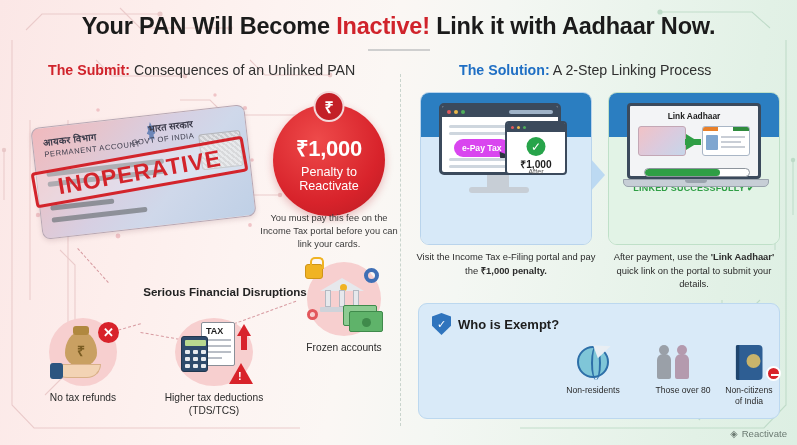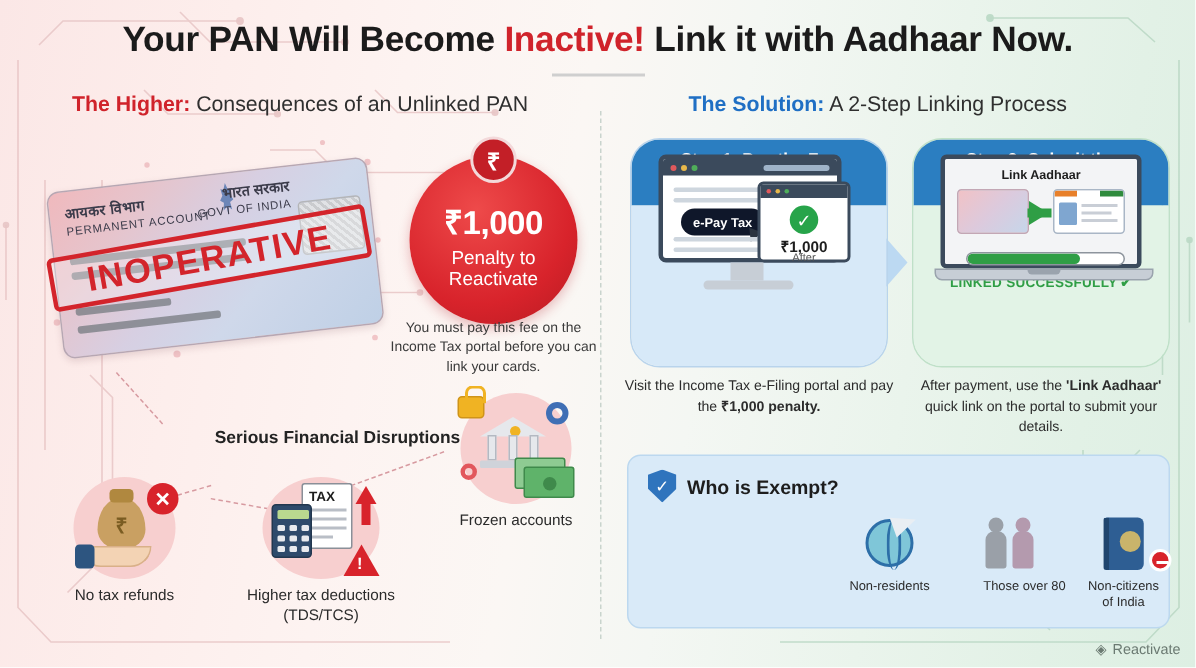--- a/index.html
+++ b/index.html
@@ -149,21 +149,21 @@
   .lock:before{content:"";position:absolute;left:4px;top:-8px;width:10px;height:10px;border:2.5px solid #f0b323;border-bottom:none;border-radius:5px 5px 0 0;}
   .gear{position:absolute;width:15px;height:15px;border-radius:50%;border:4px solid #3f6fb5;}
   .gear.r{border-color:#e2575c;}
   .cash{position:absolute;right:-2px;bottom:4px;width:34px;height:21px;background:#5fb36a;border:1.4px solid #3f8a4b;border-radius:2px;}
   .cash:before{content:"";position:absolute;left:12px;top:6px;width:9px;height:9px;border-radius:50%;background:#3f8a4b;}
   .cash.b{right:4px;bottom:10px;background:#8ecb92;}
   
   .dotpath{position:absolute;border-top:1.6px dashed #d79aa0;}
   
   .step {
-    position: absolute; border-radius: 20px; overflow: hidden;
+    position: absolute; border-radius: 9px; overflow: hidden;
     border: 1.2px solid #b9d4ec;
   }
   .step .hdr {
     background: #2b7ec1; color: #fff; text-align: center;
     font-size: 11.4px; font-weight: bold; line-height: 1.32; padding: 7px 6px 7px;
   }
   .step .body { height: 100%; }
   #step1 { left: 420px; top: 92px; width: 172px; height: 153px; }
   #step1 .body { background: #d7e9f8; }
   #step2 { left: 608px; top: 92px; width: 172px; height: 153px; }
@@ -183,21 +183,21 @@
     border-top: 17px solid transparent; border-bottom: 17px solid transparent;
     border-left: 15px solid #bcd9f2;
   }
   
   .monitor { position:absolute; left:18px; top:10px; width:136px; height:92px;}
   .mon-screen{position:absolute;left:0;top:0;width:122px;height:72px;background:#fff;border:3px solid #3b4a5c;border-radius:5px;}
   .mon-bar{position:absolute;left:0;top:0;width:100%;height:11px;background:#3b4a5c;border-radius:2px 2px 0 0;}
   .mon-bar i{position:absolute;top:3.5px;width:4px;height:4px;border-radius:50%;}
   .mon-bar .b{position:absolute;right:5px;top:3.5px;width:44px;height:4px;background:#9fb3c8;border-radius:2px;}
   .mon-line{position:absolute;left:7px;height:3.4px;background:#ced6de;border-radius:2px;}
-  .epay{position:absolute;left:12px;top:33px;padding:4px 8px;background:#0f172a;color:#fff;font-size:8.6px;font-weight:bold;border-radius:9px;white-space:nowrap;}
+  .epay{position:absolute;left:12px;top:33px;padding:4px 8px;background:#d946ef;color:#fff;font-size:8.6px;font-weight:bold;border-radius:9px;white-space:nowrap;}
   .cursor{position:absolute;left:56px;top:44px;width:0;height:0;border-left:8px solid #2b3440;border-top:5px solid transparent;border-bottom:5px solid transparent;transform:rotate(-128deg);}
   .mon-stand{position:absolute;left:48px;top:72px;width:22px;height:12px;background:#c7ced6;}
   .mon-foot{position:absolute;left:30px;top:84px;width:60px;height:6px;background:#c7ced6;border-radius:3px;}
   .popup{position:absolute;left:66px;top:18px;width:62px;height:54px;background:#fff;border:2.4px solid #3b4a5c;border-radius:4px;}
   .popup .pb{position:absolute;left:0;top:0;width:100%;height:9px;background:#3b4a5c;border-radius:1px 1px 0 0;}
   .popup .pb i{position:absolute;top:2.8px;width:3.4px;height:3.4px;border-radius:50%;}
   .tick{position:absolute;left:50%;top:14px;transform:translateX(-50%);width:19px;height:19px;border-radius:50%;background:#27a44a;color:#fff;font-size:12px;display:flex;align-items:center;justify-content:center;}
   .popup .amt{position:absolute;left:0;top:34px;width:100%;text-align:center;font-size:10.2px;font-weight:bold;color:#1d1d1d;}
   .popup .paid{position:absolute;left:0;top:44px;width:100%;text-align:center;font-size:7.4px;color:#555;}
   
@@ -314,21 +314,21 @@
         <circle cx="85" cy="165" r="1.6"></circle>
     </g>
   </svg>
 
   <div class="header">
     <div class="title"><span>Your PAN Will Become </span><span class="hl">Inactive!</span><span> Link it with Aadhaar Now.</span></div>
     <div class="title-rule"></div>
   </div>
 
   <div class="subheads">
-    <div class="subhead left"><b>The Higher:</b><span> Consequences of an Unlinked PAN</span></div>
+    <div class="subhead left"><b>The Submit:</b><span> Consequences of an Unlinked PAN</span></div>
     <div class="subhead right"><b>The Solution:</b><span> A 2-Step Linking Process</span></div>
   </div>
 
   <div class="v-divider"></div>
 
   <div class="pan-wrap">
     <div class="pan-card">
       <div class="pan-hi">आयकर विभाग</div>
       <div class="pan-en">PERMANENT ACCOUNT</div>
       <div class="emblem"></div>

